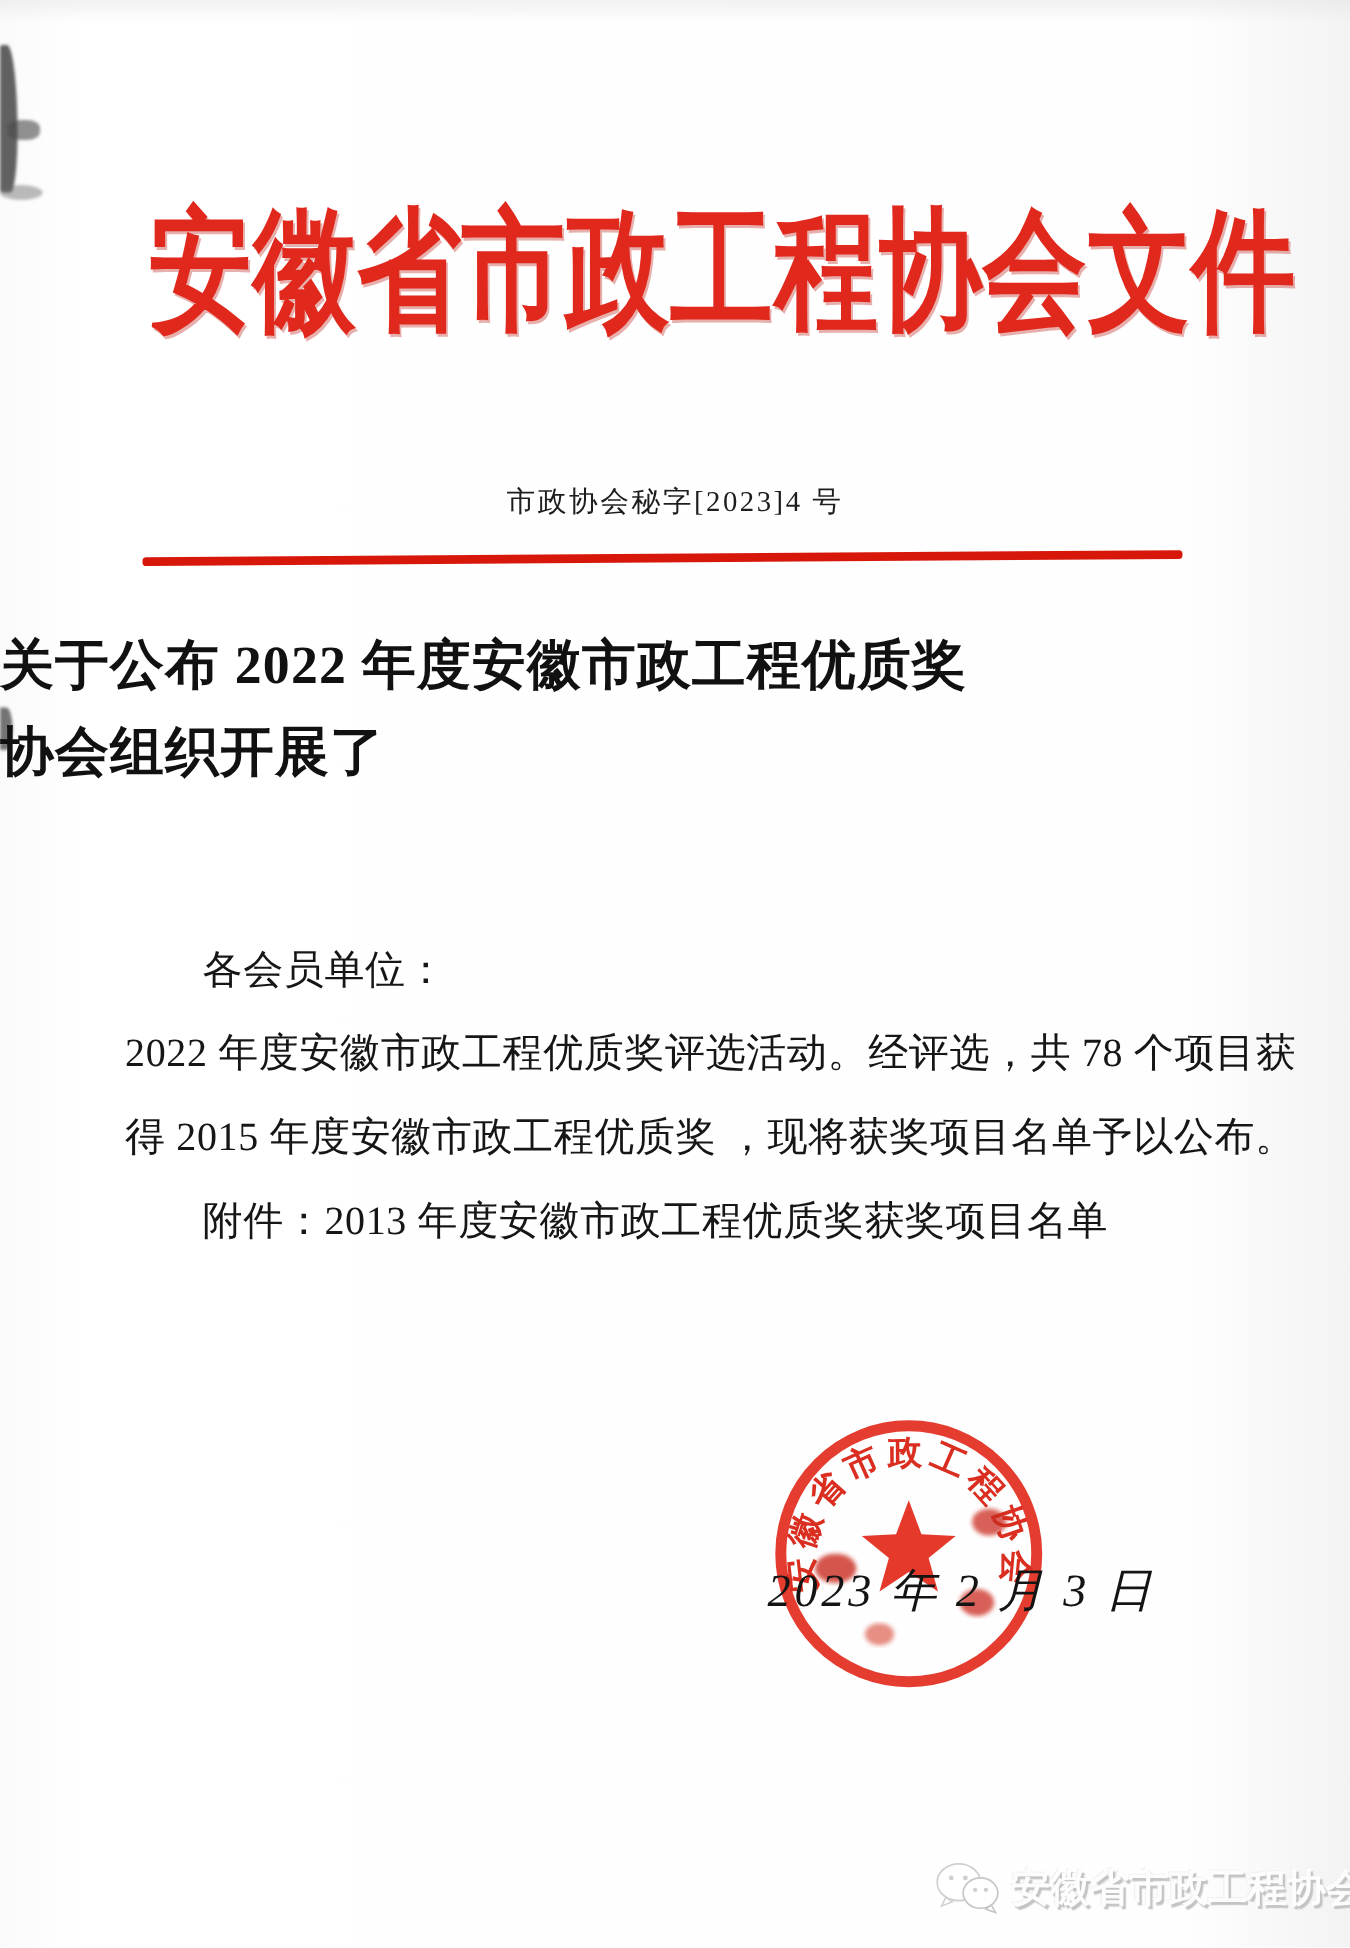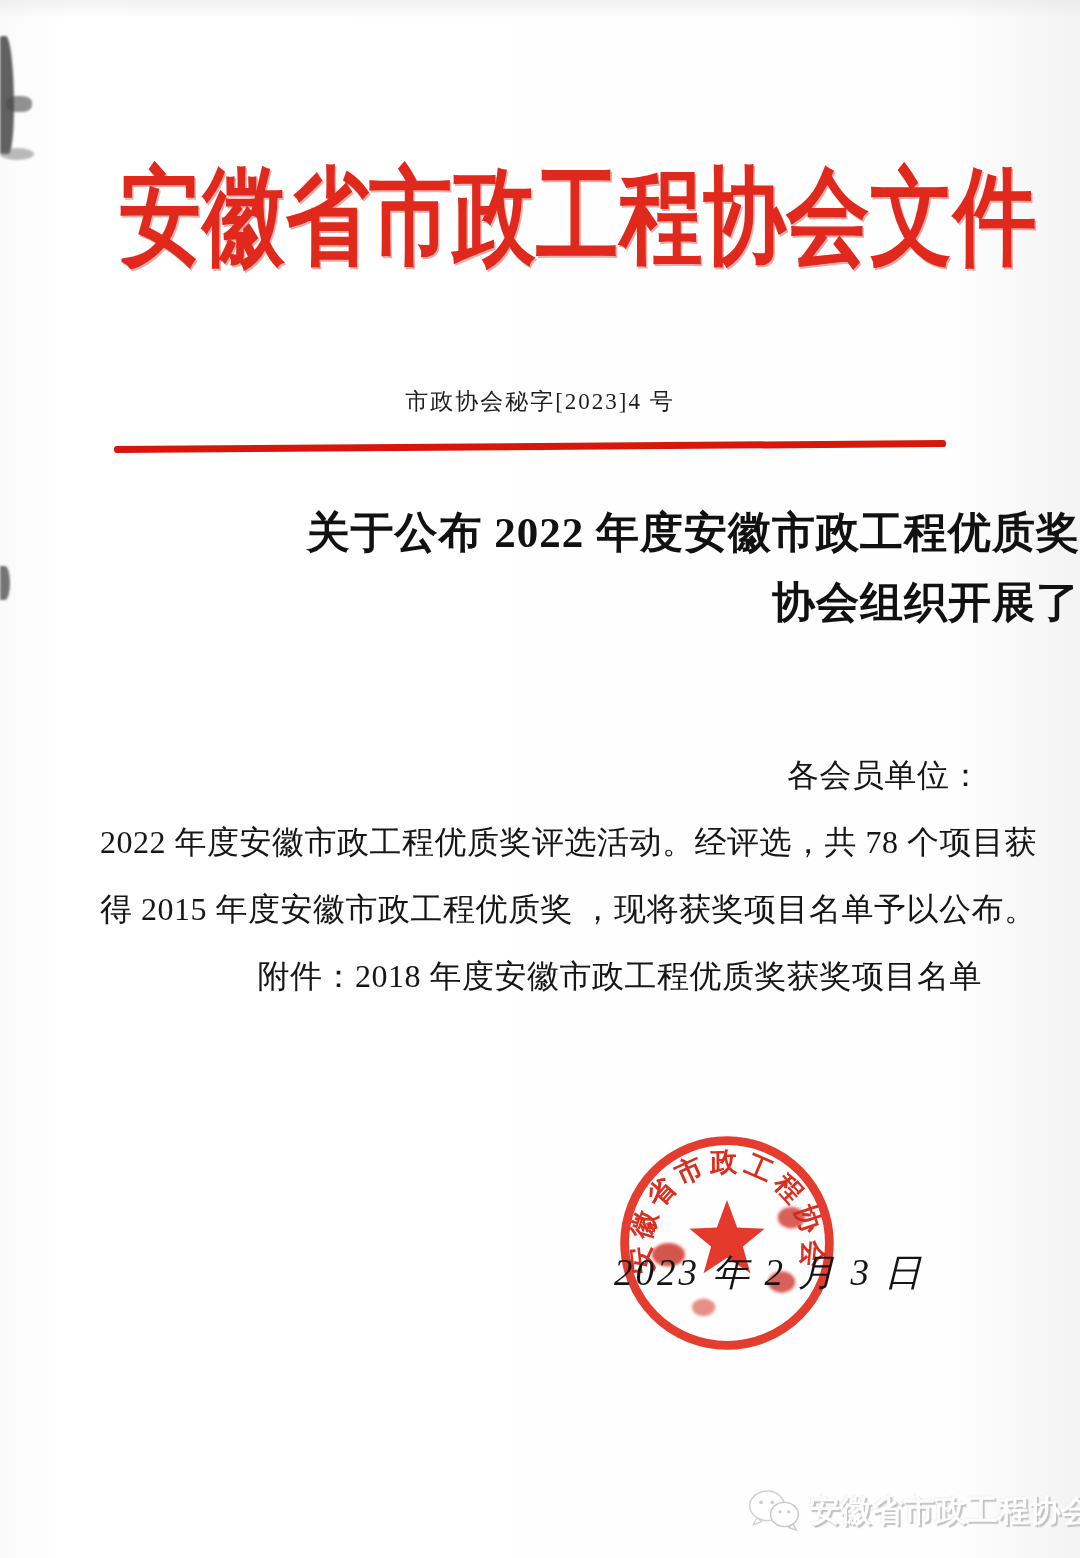--- a/index.html
+++ b/index.html
@@ -50,38 +50,38 @@
     position: absolute;
     top: 443px; left: 114px;
     width: 832px; height: 7px;
     background: #d8170b;
     transform: rotate(-0.4deg);
     border-radius: 3px;
   }
   .doc-title {
     position: absolute;
     top: 498px; left: 0; width: 100%;
-    text-align: right;
+    text-align: left;
     font-weight: bold;
     color: #111;
     font-size: 43px;
     line-height: 70px;
     letter-spacing: 1px;
   }
   .body-block {
     position: absolute;
     top: 742px; left: 100px;
     width: 882px;
     font-size: 32px;
     color: #161616;
     line-height: 67px;
     letter-spacing: 0.5px;
   }
   .body-block .line { white-space: nowrap; }
-  .body-block .indent { padding-left: 62px; text-align: right; }
+  .body-block .indent { padding-left: 62px; }
 
   .stamp {
     position: absolute;
     left: 610px; top: 1126px;
     width: 234px; height: 234px;
     mix-blend-mode: multiply;
     opacity: .96;
   }
   .doc-date {
     position: absolute;
@@ -130,21 +130,21 @@
 
   <div class="doc-title">
     <div>关于公布 2022 年度安徽市政工程优质奖</div>
     <div>协会组织开展了</div>
   </div>
 
   <div class="body-block">
     <div class="line indent">各会员单位：</div>
     <div class="line">2022 年度安徽市政工程优质奖评选活动。经评选，共 78 个项目获</div>
     <div class="line">得 2015 年度安徽市政工程优质奖 ，现将获奖项目名单予以公布。</div>
-    <div class="line indent">附件：2018 年度安徽市政工程优质奖获奖项目名单</div>
+    <div class="line indent">附件：2013 年度安徽市政工程优质奖获奖项目名单</div>
   </div>
 
   <svg class="stamp" viewBox="0 0 240 240">
     <defs>
       <filter id="blur1">
           <feGaussianBlur stdDeviation="1.6"></feGaussianBlur>
         </filter>
     </defs>
     <circle cx="120" cy="120" r="105" fill="none" stroke="#e3291b" stroke-width="9" opacity="0.95"></circle>
     <path id="sealArc" d="M 50 162 A 79 79 0 1 1 190 162" fill="none"></path>

